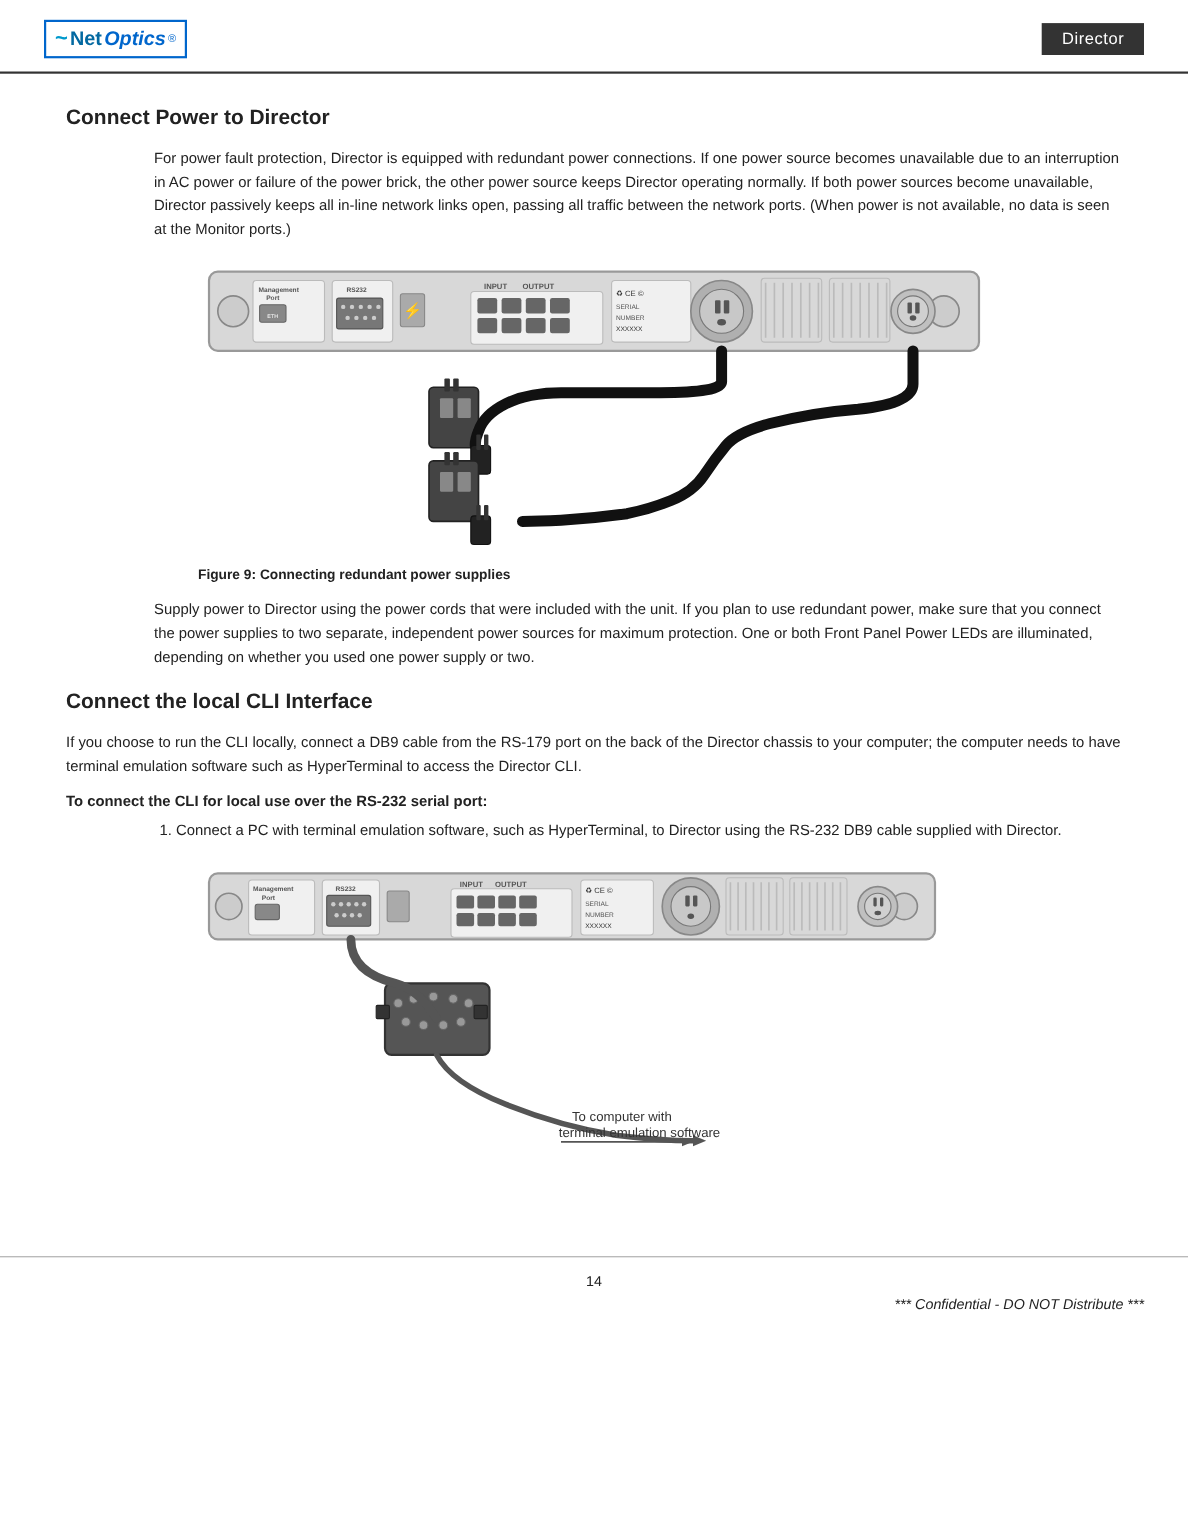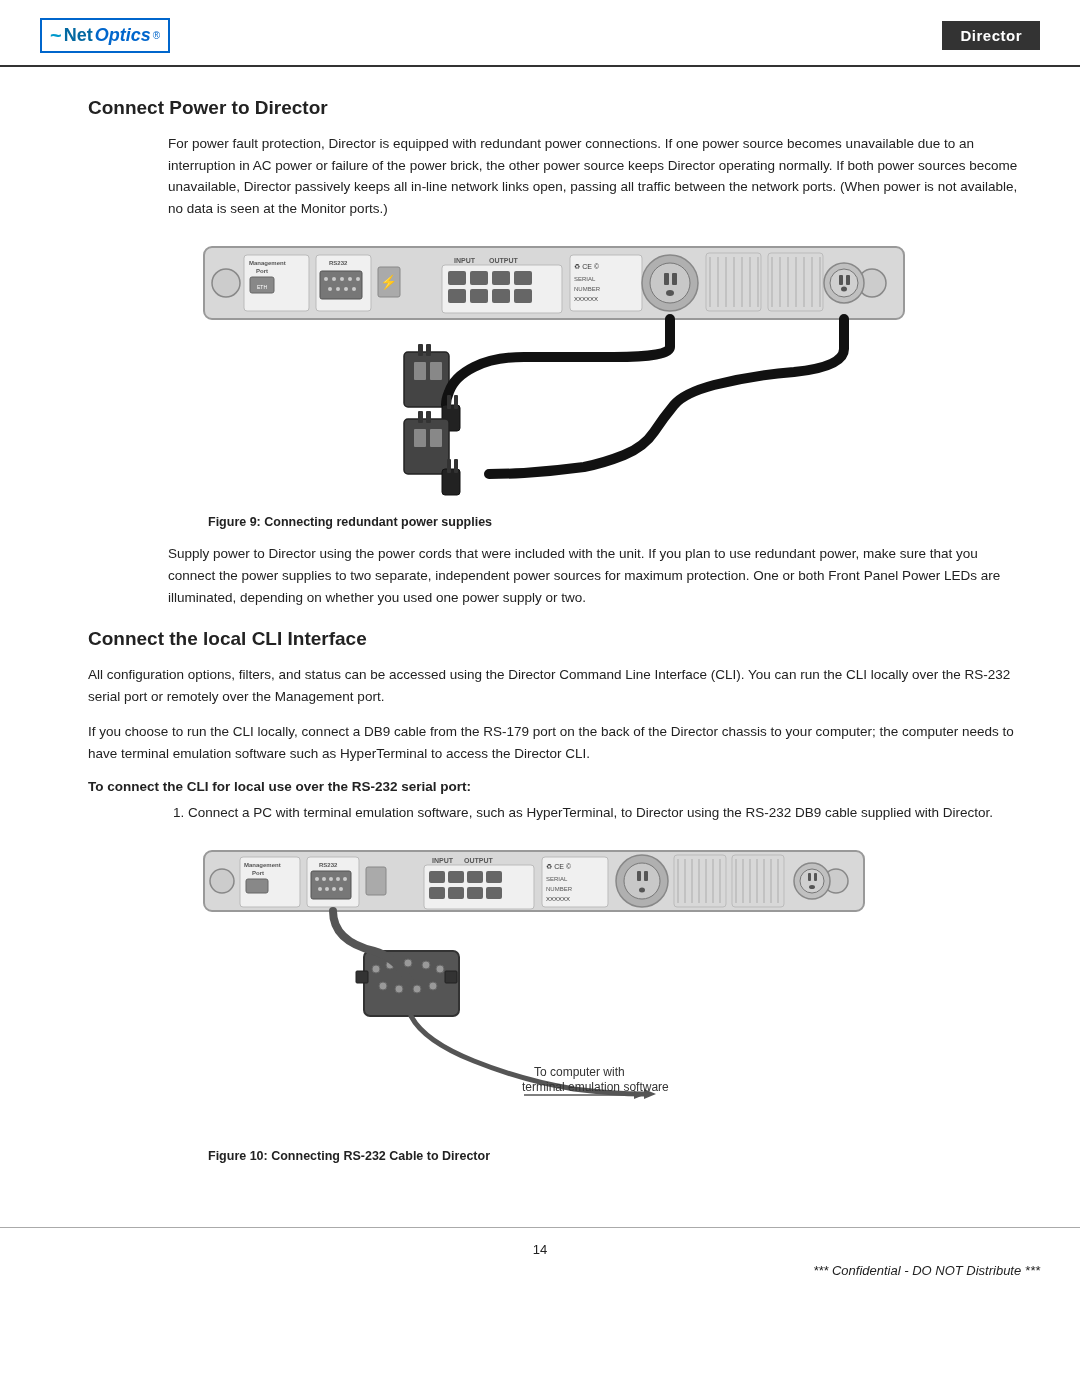--- a/index.html
+++ b/index.html
@@ -46,27 +46,27 @@
     .logo-reg {
       font-size: 10px;
       color: #0066cc;
       vertical-align: super;
     }
     .director-badge {
       background: #333;
       color: #fff;
       padding: 6px 18px;
       font-size: 15px;
-      font-weight: bold;
+      font-weight: normal;
       letter-spacing: 0.5px;
     }
 
     
     .content {
-      padding: 30px 60px 20px 88px;
+      padding: 30px 60px 20px 60px;
     }
 
     
     .section-title {
       font-size: 19px;
       font-weight: bold;
       margin-bottom: 14px;
       font-family: Arial, sans-serif;
     }
 
@@ -273,21 +273,20 @@
     </div>
 
     <div class="figure-caption">Figure 9: Connecting redundant power supplies</div>
 
     <div class="body-text">Supply power to Director using the power cords that were included with the unit. If you plan to use redundant power, make sure that you connect the power supplies to two separate, independent power sources for maximum protection. One or both Front Panel Power LEDs are illuminated, depending on whether you used one power supply or two.</div>
   </div>
 
   <div style="margin-top: 20px;">
     <div class="section-title">Connect the local CLI Interface</div>
 
-    <div class="body-text-full">All configuration options, filters, and status can be accessed using the Director Command Line Interface (CLI). You can run the CLI locally over the RS-232 serial port or remotely over the Management port.</div>
 
     <div class="body-text-full">If you choose to run the CLI locally, connect a DB9 cable from the RS-179 port on the back of the Director chassis to your computer; the computer needs to have terminal emulation software such as HyperTerminal to access the Director CLI.</div>
 
     <div class="bold-label">To connect the CLI for local use over the RS-232 serial port:</div>
 
     <ol class="sub-list">
       <li>Connect a PC with terminal emulation software, such as HyperTerminal, to Director using the RS-232 DB9 cable supplied with Director.</li>
     </ol>
 
     <div class="figure-wrap">
@@ -387,21 +386,20 @@
         <polygon points="450,248 462,253 450,258" fill="#555"></polygon>
 
         <text x="340" y="235" font-size="12" fill="#333">To computer with</text>
         <text x="328" y="250" font-size="12" fill="#333">terminal emulation software</text>
 
         <line x1="330" y1="254" x2="440" y2="254" stroke="#555" stroke-width="1.5"></line>
         <polygon points="440,250 450,254 440,258" fill="#555"></polygon>
       </svg>
     </div>
 
-    <div class="figure-caption">Figure 10: Connecting RS-232 Cable to Director</div>
   </div>
 
 </div>
 
 <div class="footer">
   <div class="footer-page">14</div>
   <div class="footer-confidential">*** Confidential - DO NOT Distribute ***</div>
 </div>
 
 </body></html>

